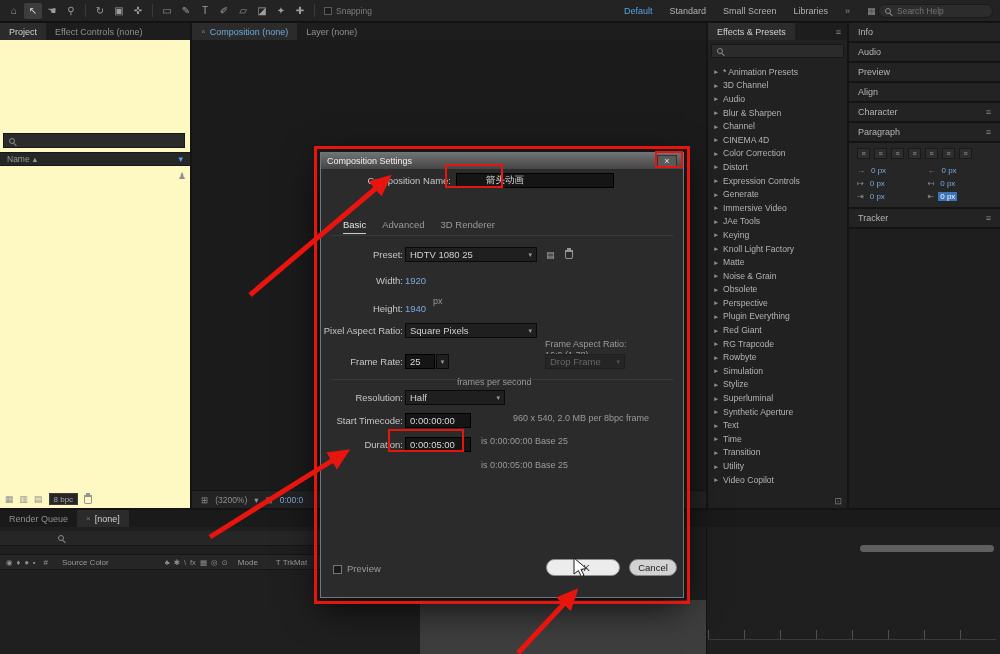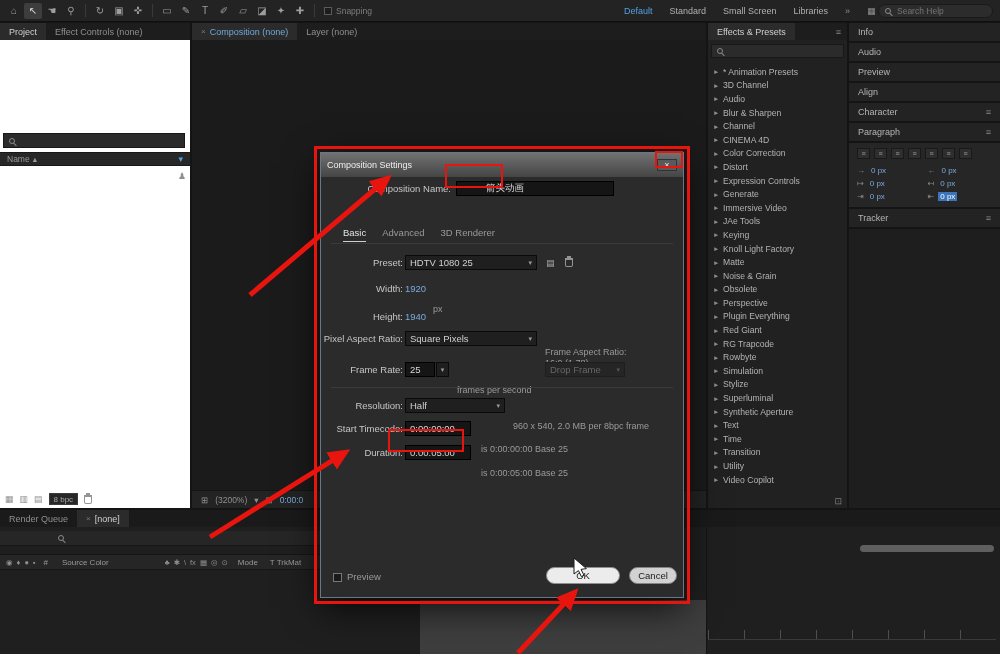--- a/index.html
+++ b/index.html
@@ -35,21 +35,21 @@
     transform:rotate(45deg); right:-3px; bottom:-2px; }
 
   
   .ptabs { height:17px; background:#1d1d1d; display:flex; font-size:9px; align-items:stretch; }
   .ptab { padding:0 9px; display:flex; align-items:center; gap:4px; color:#8f8f8f; }
   .ptab.active { background:#2b2b2b; color:#cfcfcf; }
   .tab-close { color:#7a7a7a; font-size:8px; }
   .tab-menu { margin-left:auto; padding-right:6px; display:flex; align-items:center; color:#8a8a8a; font-size:9px; }
 
   
-  #left-panel { left:0; top:23px; width:190px; height:485px; background:#ffffff; }
+  #left-panel { left:0; top:23px; width:190px; height:485px; background:#fef9c3; }
   .proj-search { position:absolute; top:110px; left:3px; right:5px; height:15px;
     background:#2b2b2b; border:1px solid #181818; display:flex; align-items:center; padding:0 5px; gap:4px; }
   .proj-header { position:absolute; top:129px; left:0; right:0; height:14px; background:#272727;
     border-top:1px solid #181818; border-bottom:1px solid #181818; display:flex;
     align-items:center; gap:3px; font-size:8.5px; color:#9a9a9a; padding:0 7px; }
   .blue-dd { color:#55a0e4; font-size:9px; }
   .person-glyph { position:absolute; right:4px; top:148px; color:#8f8f8f; font-size:9px; }
   .left-bottom { position:absolute; bottom:3px; left:5px; display:flex; gap:6px;
     align-items:center; font-size:8px; color:#9a9a9a; }
   .mini-ic { font-size:9px; color:#8f8f8f; }
@@ -107,21 +107,21 @@
     border-radius:4px; background:#5f5f5f; }
   .ruler { position:absolute; left:708px; top:120px; width:288px; height:10px;
     background:repeating-linear-gradient(90deg,#4e4e4e 0 1px,transparent 1px 36px);
     border-bottom:1px solid #3a3a3a; }
 
   
   #dialog { position:absolute; left:320px; top:152px; width:364px; height:446px;
     background:#2b2b2b; border:1px solid #6b7785; box-shadow:0 10px 34px rgba(0,0,0,.75);
     z-index:10; font-size:9.5px; }
   .dlg-title { height:16px; background:linear-gradient(#717171,#454545); display:flex;
-    align-items:center; padding:12px 6px; color:#efefef; font-size:9px; }
+    align-items:center; padding:4px 6px; color:#efefef; font-size:9px; }
   .dlg-close { margin-left:auto; width:20px; height:12px; display:flex; align-items:center;
     justify-content:center; color:#e8e8e8; font-size:9px; background:#5a5a5a; border:1px solid #333; }
   .dlg-body { position:relative; height:429px; }
   .drow { position:absolute; left:0; right:0; height:16px; line-height:16px; }
   .dl { position:absolute; left:0; width:82px; text-align:right; color:#c6c6c6; }
   .dfield { position:absolute; height:15px; background:#151515; border:1px solid #000;
     color:#d8d8d8; padding:0 4px; font-size:9.5px; line-height:13px; font-family:inherit; }
   input.dfield { outline:none;padding-left:29px; }
   .dd { position:absolute; height:15px; background:#1f1f1f; border:1px solid #0a0a0a;
     display:flex; align-items:center; padding:0 4px; color:#d0d0d0; }
@@ -520,21 +520,21 @@
     <span class="bh-icons" style="margin-left:56px">
       <span>♣</span>
       <span>✱</span>
       <span>\</span>
       <span>fx</span>
       <span>▦</span>
       <span>◎</span>
       <span>⊙</span>
     </span>
     <span style="margin-left:10px">Mode</span>
-    <span style="margin-left:12px">T TrkMat</span>
+    <span style="margin-left:18px">T TrkMat</span>
   </div>
   <div class="gray-area"></div>
   <div class="v-line"></div>
   <div class="scroll-pill"></div>
   <div class="ruler"></div>
 </div>
 
 <div id="dialog">
   <div class="dlg-title">
     <span>Composition Settings</span>

